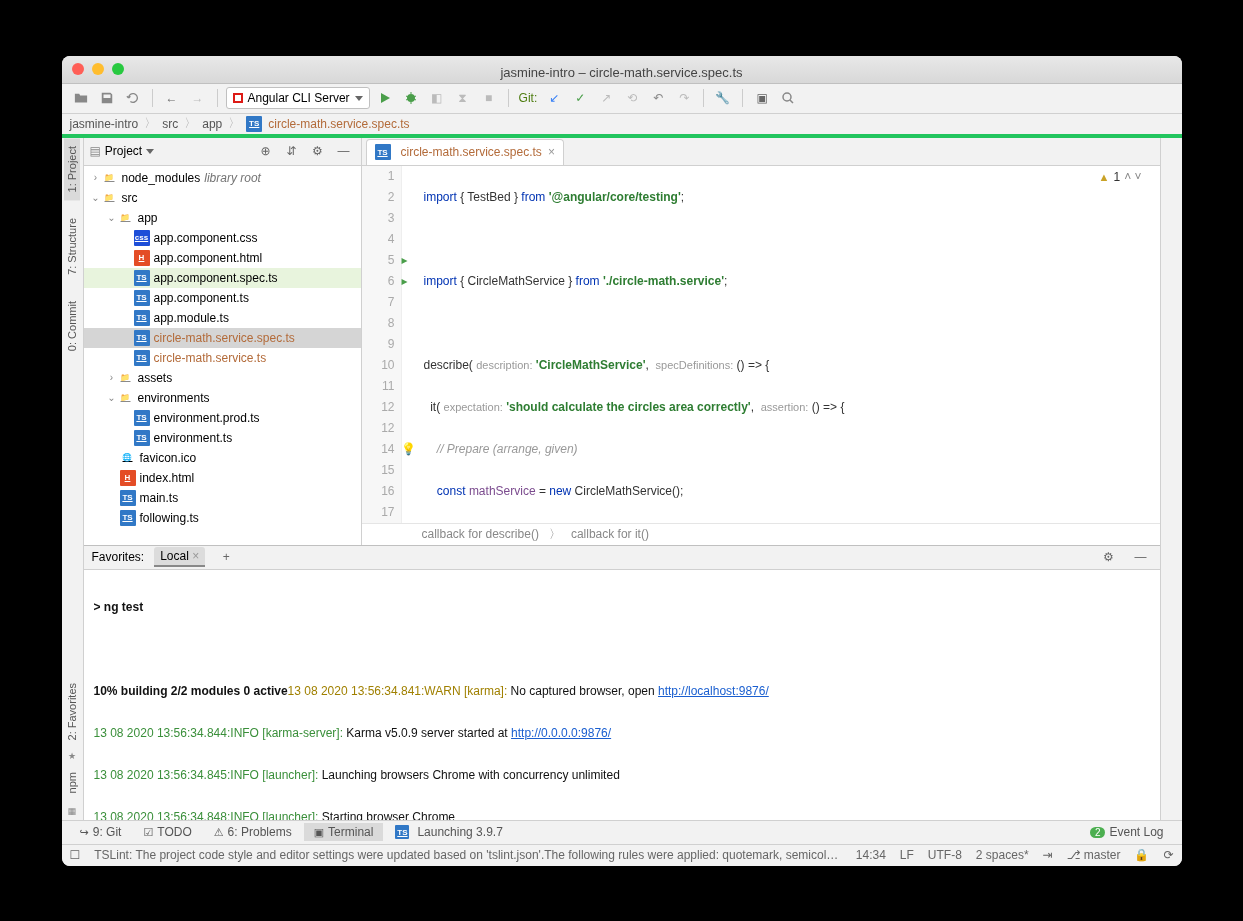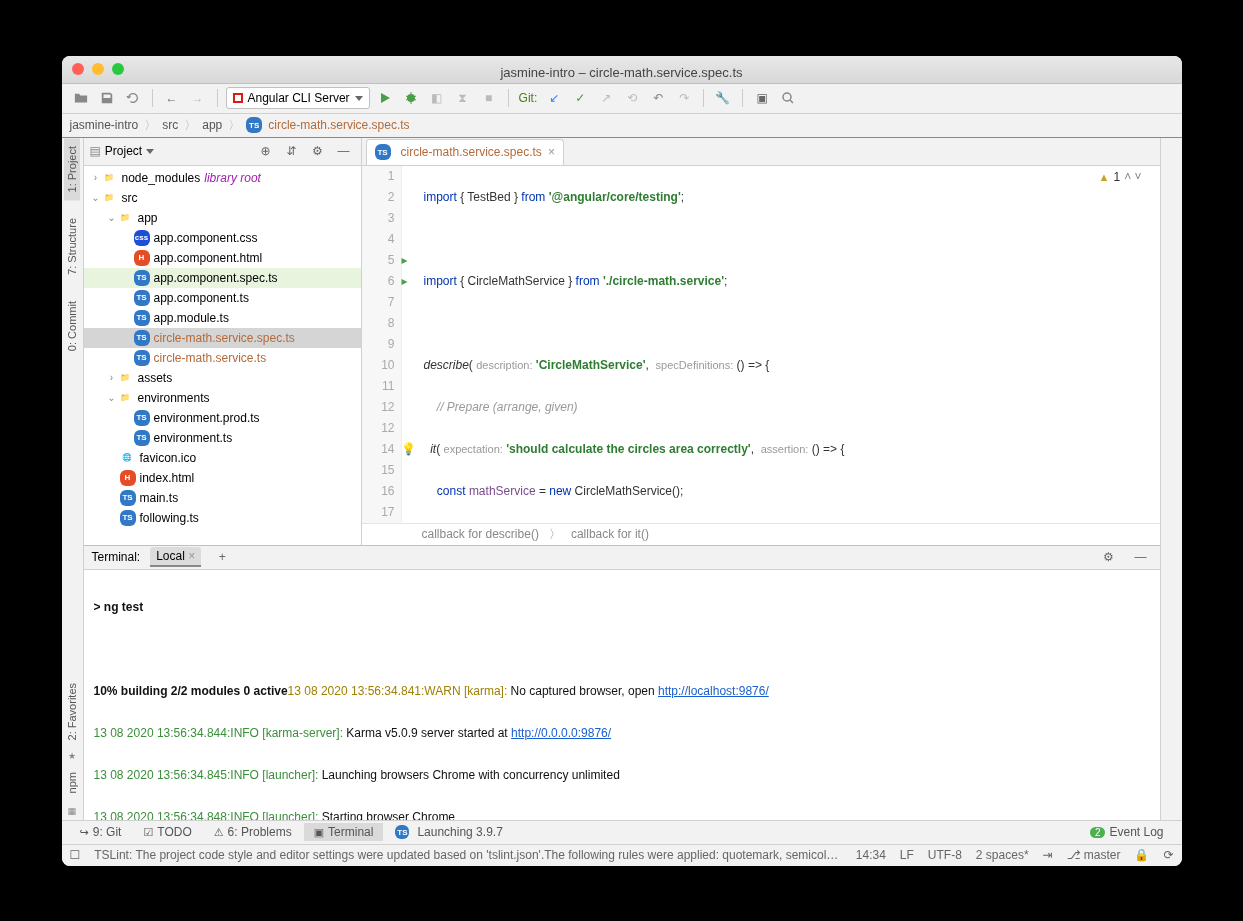--- a/index.html
+++ b/index.html
@@ -9,54 +9,54 @@
   .traffic{display:flex;gap:8px;padding-left:10px;}
   .tl{width:12px;height:12px;border-radius:50%;}
   .tl.red{background:#ff5f57;}.tl.yellow{background:#ffbd2e;}.tl.green{background:#28c940;}
   .title{position:absolute;left:0;right:0;text-align:center;color:#444;font-size:13px;pointer-events:none;margin-top:7px;}
   .toolbar{height:30px;background:#f2f2f2;border-bottom:1px solid #d0d0d0;display:flex;align-items:center;padding:0 8px;gap:4px;}
   .tb-btn{width:22px;height:22px;display:flex;align-items:center;justify-content:center;color:#666;cursor:pointer;border-radius:3px;}
   .tb-sep{width:1px;height:18px;background:#ccc;margin:0 4px;}
   .run-config{height:22px;border:1px solid #c0c0c0;border-radius:3px;background:#fff;display:flex;align-items:center;padding:0 6px;gap:5px;cursor:pointer;}
   .run-config .sq{width:10px;height:10px;border:2px solid #dd1b16;}
   .tri-down{width:0;height:0;border-left:4px solid transparent;border-right:4px solid transparent;border-top:5px solid #666;}
-  .breadcrumb{height:24px;background:#f2f2f2;border-bottom:1px solid #22c55e;display:flex;align-items:center;padding:0 8px;gap:2px;color:#555;}
+  .breadcrumb{height:24px;background:#f2f2f2;border-bottom:4px solid #22c55e;display:flex;align-items:center;padding:0 8px;gap:2px;color:#555;}
   .breadcrumb .sep{color:#aaa;margin:0 4px;}
   .breadcrumb .active{color:#b36b3a;}
   .main{flex:1;display:flex;min-height:0;}
   .left-gutter{width:22px;background:#f2f2f2;border-right:1px solid #d0d0d0;display:flex;flex-direction:column;align-items:center;}
   .vtab{writing-mode:vertical-rl;transform:rotate(180deg);padding:8px 2px;color:#555;cursor:pointer;font-size:11px;white-space:nowrap;}
   .vtab.on{background:#dadada;}
   .project-panel{width:278px;background:#fff;border-right:1px solid #d0d0d0;display:flex;flex-direction:column;}
   .panel-hdr{height:28px;background:#f2f2f2;border-bottom:1px solid #d0d0d0;display:flex;align-items:center;padding:0 6px;gap:4px;}
   .panel-hdr .grow{flex:1;}
   .tree{flex:1;overflow:auto;font-size:12px;padding-top:2px;}
   .node{display:flex;align-items:center;height:20px;padding-left:4px;cursor:pointer;white-space:nowrap;}
   .node.sel{background:#d5d5d5;}
   .node.hl{background:#e8f4dd;}
   .chev{width:12px;color:#888;font-size:10px;display:inline-block;text-align:center;}
-  .ficon{width:16px;height:16px;margin-right:4px;display:inline-flex;align-items:center;justify-content:center;font-size:8px;font-weight:bold;border-radius:6px;}
+  .ficon{width:16px;height:16px;margin-right:4px;display:inline-flex;align-items:center;justify-content:center;font-size:8px;font-weight:bold;border-radius:1px;text-decoration:underline;}
   .ic-folder{color:#8a8a8a;}
   .ic-ts{background:#3178c6;color:#fff;}
   .ic-css{background:#1d4ed8;color:#fff;}
   .ic-html{background:#e44d26;color:#fff;}
   .fname.active{color:#b36b3a;}
-  .lib{color:#a21caf;font-style:italic;margin-left:4px;}
+  .lib{color:#737373;font-style:italic;margin-left:4px;}
   .editor-area{flex:1;display:flex;flex-direction:column;min-width:0;}
   .etabs{height:28px;background:#f2f2f2;border-bottom:1px solid #d0d0d0;display:flex;align-items:flex-end;}
   .etab{height:26px;background:#fff;border:1px solid #d0d0d0;border-bottom:none;border-radius:4px 4px 0 0;display:flex;align-items:center;padding:0 8px;gap:6px;margin-left:4px;color:#b36b3a;cursor:pointer;}
   .etab .x{color:#999;cursor:pointer;}
   .code-wrap{flex:1;display:flex;background:#fff;min-height:0;overflow:hidden;position:relative;}
   .lnums{width:40px;background:#f7f7f7;border-right:1px solid #eee;text-align:right;color:#aaa;font-family:'Menlo',monospace;font-size:12px;line-height:21px;padding:0 6px 0 0;}
   .mgutter{width:20px;background:#fff;font-family:monospace;font-size:12px;line-height:21px;color:#4a9e4a;}
   .code{flex:1;font-family:'Menlo',monospace;font-size:12px;line-height:21px;padding-left:2px;white-space:pre;color:#333;}
   .code .kw{color:#0033b3;}
   .code .str{color:#2e7d32;font-weight:bold;}
   .code .cm{color:#999;font-style:italic;}
-  .code .fn{font-style:italic;}
+  .code .fn{}
   .code .param{color:#999;font-size:11px;}
   .code .var{color:#7b4b8e;}
   .warn-ind{position:absolute;right:18px;top:4px;font-size:11px;color:#333;display:flex;align-items:center;gap:4px;}
   .warn-ind::before{content:"▲";color:#c9a227;}
   .crumb-bar{height:22px;background:#fff;border-top:1px solid #e5e5e5;display:flex;align-items:center;padding-left:60px;gap:10px;color:#888;font-size:11px;}
   .term-panel{height:275px;background:#fff;border-top:1px solid #c0c0c0;display:flex;}
   .term-body{flex:1;display:flex;flex-direction:column;}
   .term-hdr{height:24px;background:#f2f2f2;border-bottom:1px solid #d0d0d0;display:flex;align-items:center;padding:0 8px;gap:10px;}
   .term-hdr .tab{padding:2px 6px;cursor:pointer;}
   .term-hdr .tab.on{background:#dcdcdc;border-radius:3px 3px 0 0;border-bottom:2px solid #888;}
@@ -312,22 +312,22 @@
                 <div>&nbsp;</div>
                 <div>&nbsp;</div>
               <div style="color:#e0b000;">💡</div>
             </div>
             <div class="code">
 <div><span class="kw">import</span><span> { TestBed } </span><span class="kw">from</span><span class="str"> '@angular/core/testing'</span><span>;</span></div>
 <div>&nbsp;</div>
 <div><span class="kw">import</span><span> { CircleMathService } </span><span class="kw">from</span><span class="str"> './circle-math.service'</span><span>;</span></div>
 <div>&nbsp;</div>
 <div><span class="fn">describe</span>( <span class="param">description:</span><span class="str"> 'CircleMathService'</span>,  <span class="param">specDefinitions:</span><span> () =&gt; {</span></div>
+<div>  <span class="fn">it</span>( <span class="param">expectation:</span><span class="str"> 'should calculate the circles area correctly'</span>,  <span class="param">assertion:</span><span> () =&gt; {</span></div>
 <div>    <span class="cm">// Prepare (arrange, given)</span></div>
-<div>  <span class="fn">it</span>( <span class="param">expectation:</span><span class="str"> 'should calculate the circles area correctly'</span>,  <span class="param">assertion:</span><span> () =&gt; {</span></div>
 <div>    <span class="kw">const</span> <span class="var">mathService</span><span> = </span><span class="kw">new</span><span> CircleMathService();</span></div>
 
 
 
 
 
 
 
 
 
@@ -341,21 +341,21 @@
             <span>callback for describe()</span>
             <span>〉</span>
             <span>callback for it()</span>
           </div>
         </div>
       </div>
 
       <div class="term-panel">
         <div class="term-body">
           <div class="term-hdr">
-            <span>Terminal:</span>
+            <span>Favorites:</span>
             <span class="tab on"><span>Local</span> <span style="color:#999">×</span></span>
             <span class="tb-btn">+</span>
             <span class="grow"></span>
             <span class="tb-btn">⚙</span>
             <span class="tb-btn">—</span>
           </div>
           <div class="term-out">
 <div class="t-bold">&gt; ng test</div>
 <div>&nbsp;</div>
 <div><span class="t-bold">10% building 2/2 modules 0 active</span><span class="t-yel">13 08 2020 13:56:34.841:WARN [karma]:</span><span> No captured browser, open </span><span class="t-link">http://localhost:9876/</span></div>

